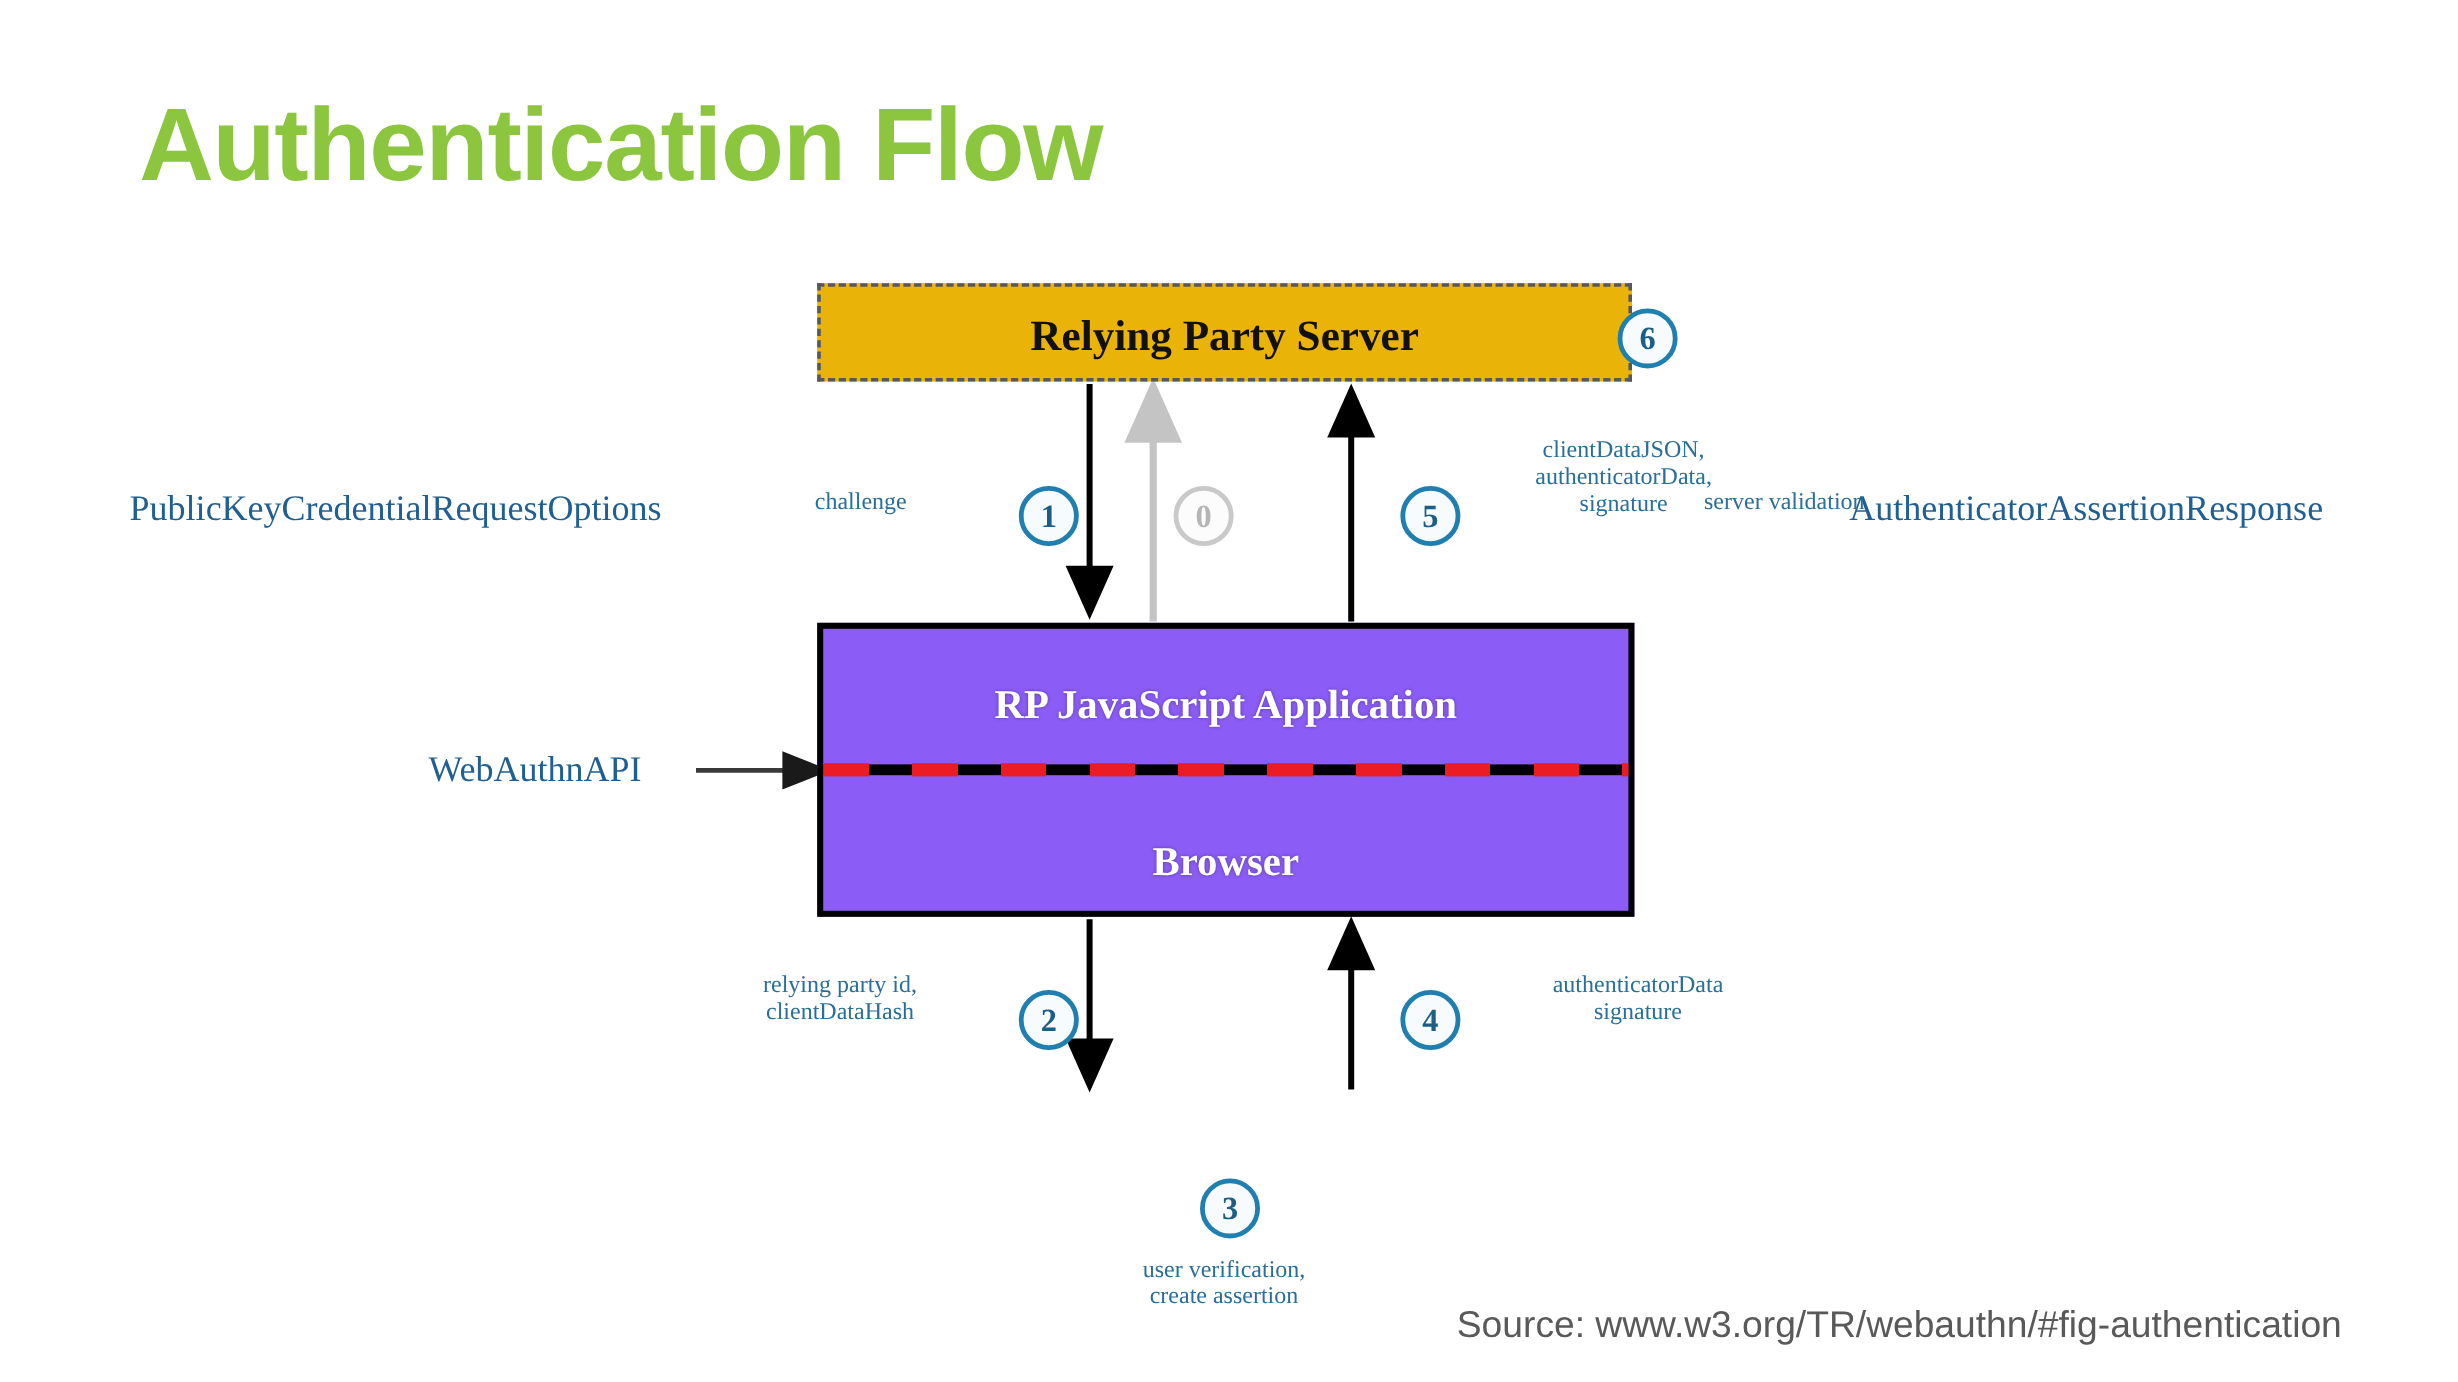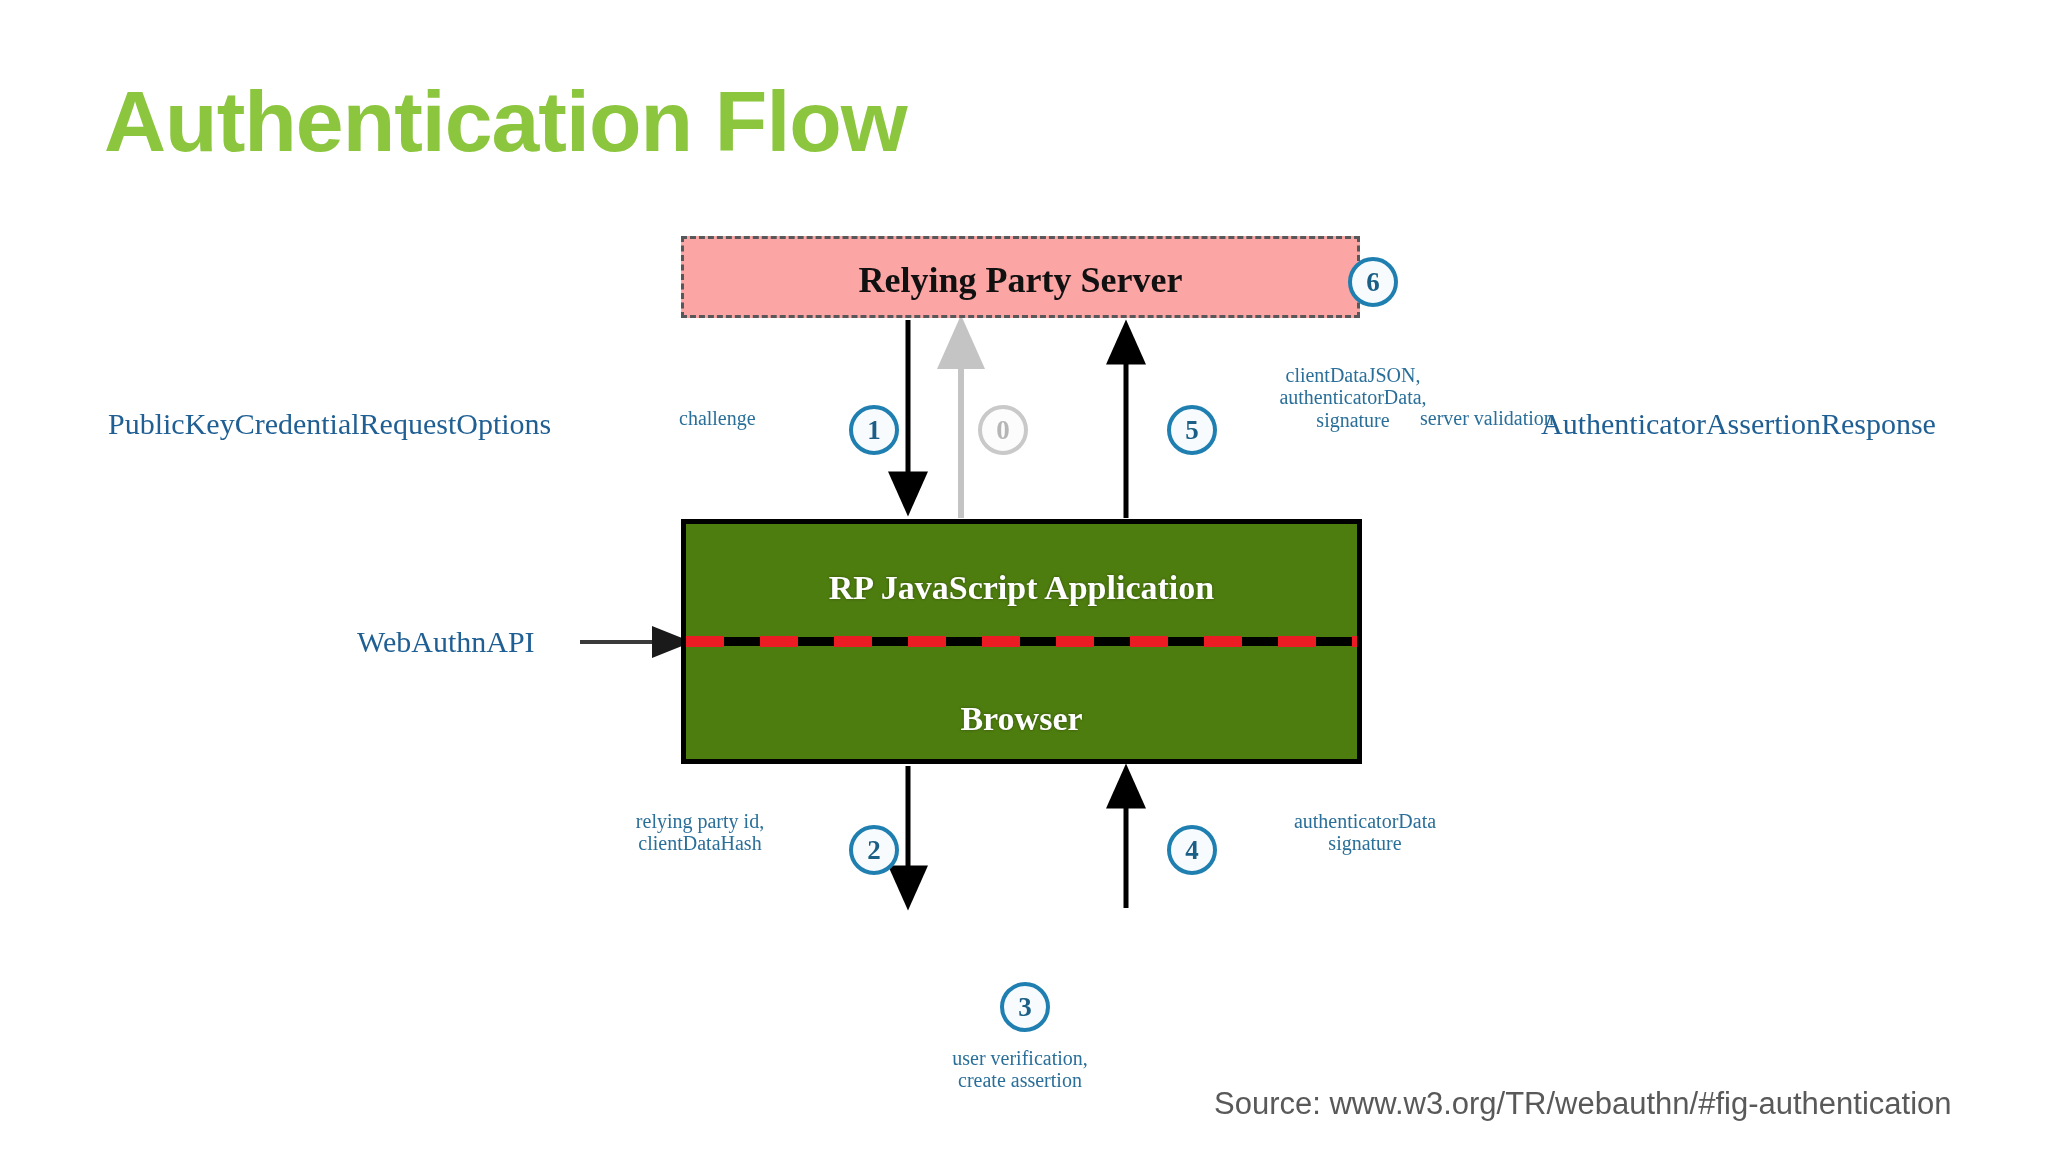--- a/index.html
+++ b/index.html
@@ -12,21 +12,21 @@
     width: 2048px;
     height: 1152px;
     position: relative;
     overflow: hidden;
     font-family: "Liberation Sans", sans-serif;
   }
 
   
   #slide-title {
     position: absolute;
-    left: 104px;
+    left: 116px;
     top: 78px;
     font-family: "Liberation Sans", sans-serif;
     font-weight: bold;
     font-size: 86px;
     line-height: 1;
     color: #8cc63e;
     letter-spacing: -1px;
     white-space: nowrap;
   }
 
@@ -41,21 +41,21 @@
   #diagram-svg {
     position: absolute;
     left: 0;
     top: 0;
   }
 
   
   .dashed-box {
     position: absolute;
     border: 3px dashed #58585a;
-    background: #fca5a5;
+    background: #eab308;
     box-sizing: border-box;
   }
   .box-title {
     position: absolute;
     width: 100%;
     text-align: center;
     font-family: "Liberation Serif", serif;
     font-weight: bold;
     color: #111111;
     white-space: nowrap;
@@ -73,21 +73,21 @@
     font-size: 36px;
   }
 
   
   #browser-box {
     position: absolute;
     left: 681px;
     top: 519px;
     width: 681px;
     height: 245px;
-    background: #4d7c0f;
+    background: #8b5cf6;
     border: 5px solid #000000;
     box-sizing: border-box;
   }
   .browser-label {
     position: absolute;
     width: 100%;
     text-align: center;
     font-family: "Liberation Serif", serif;
     font-weight: bold;
     font-size: 34px;

